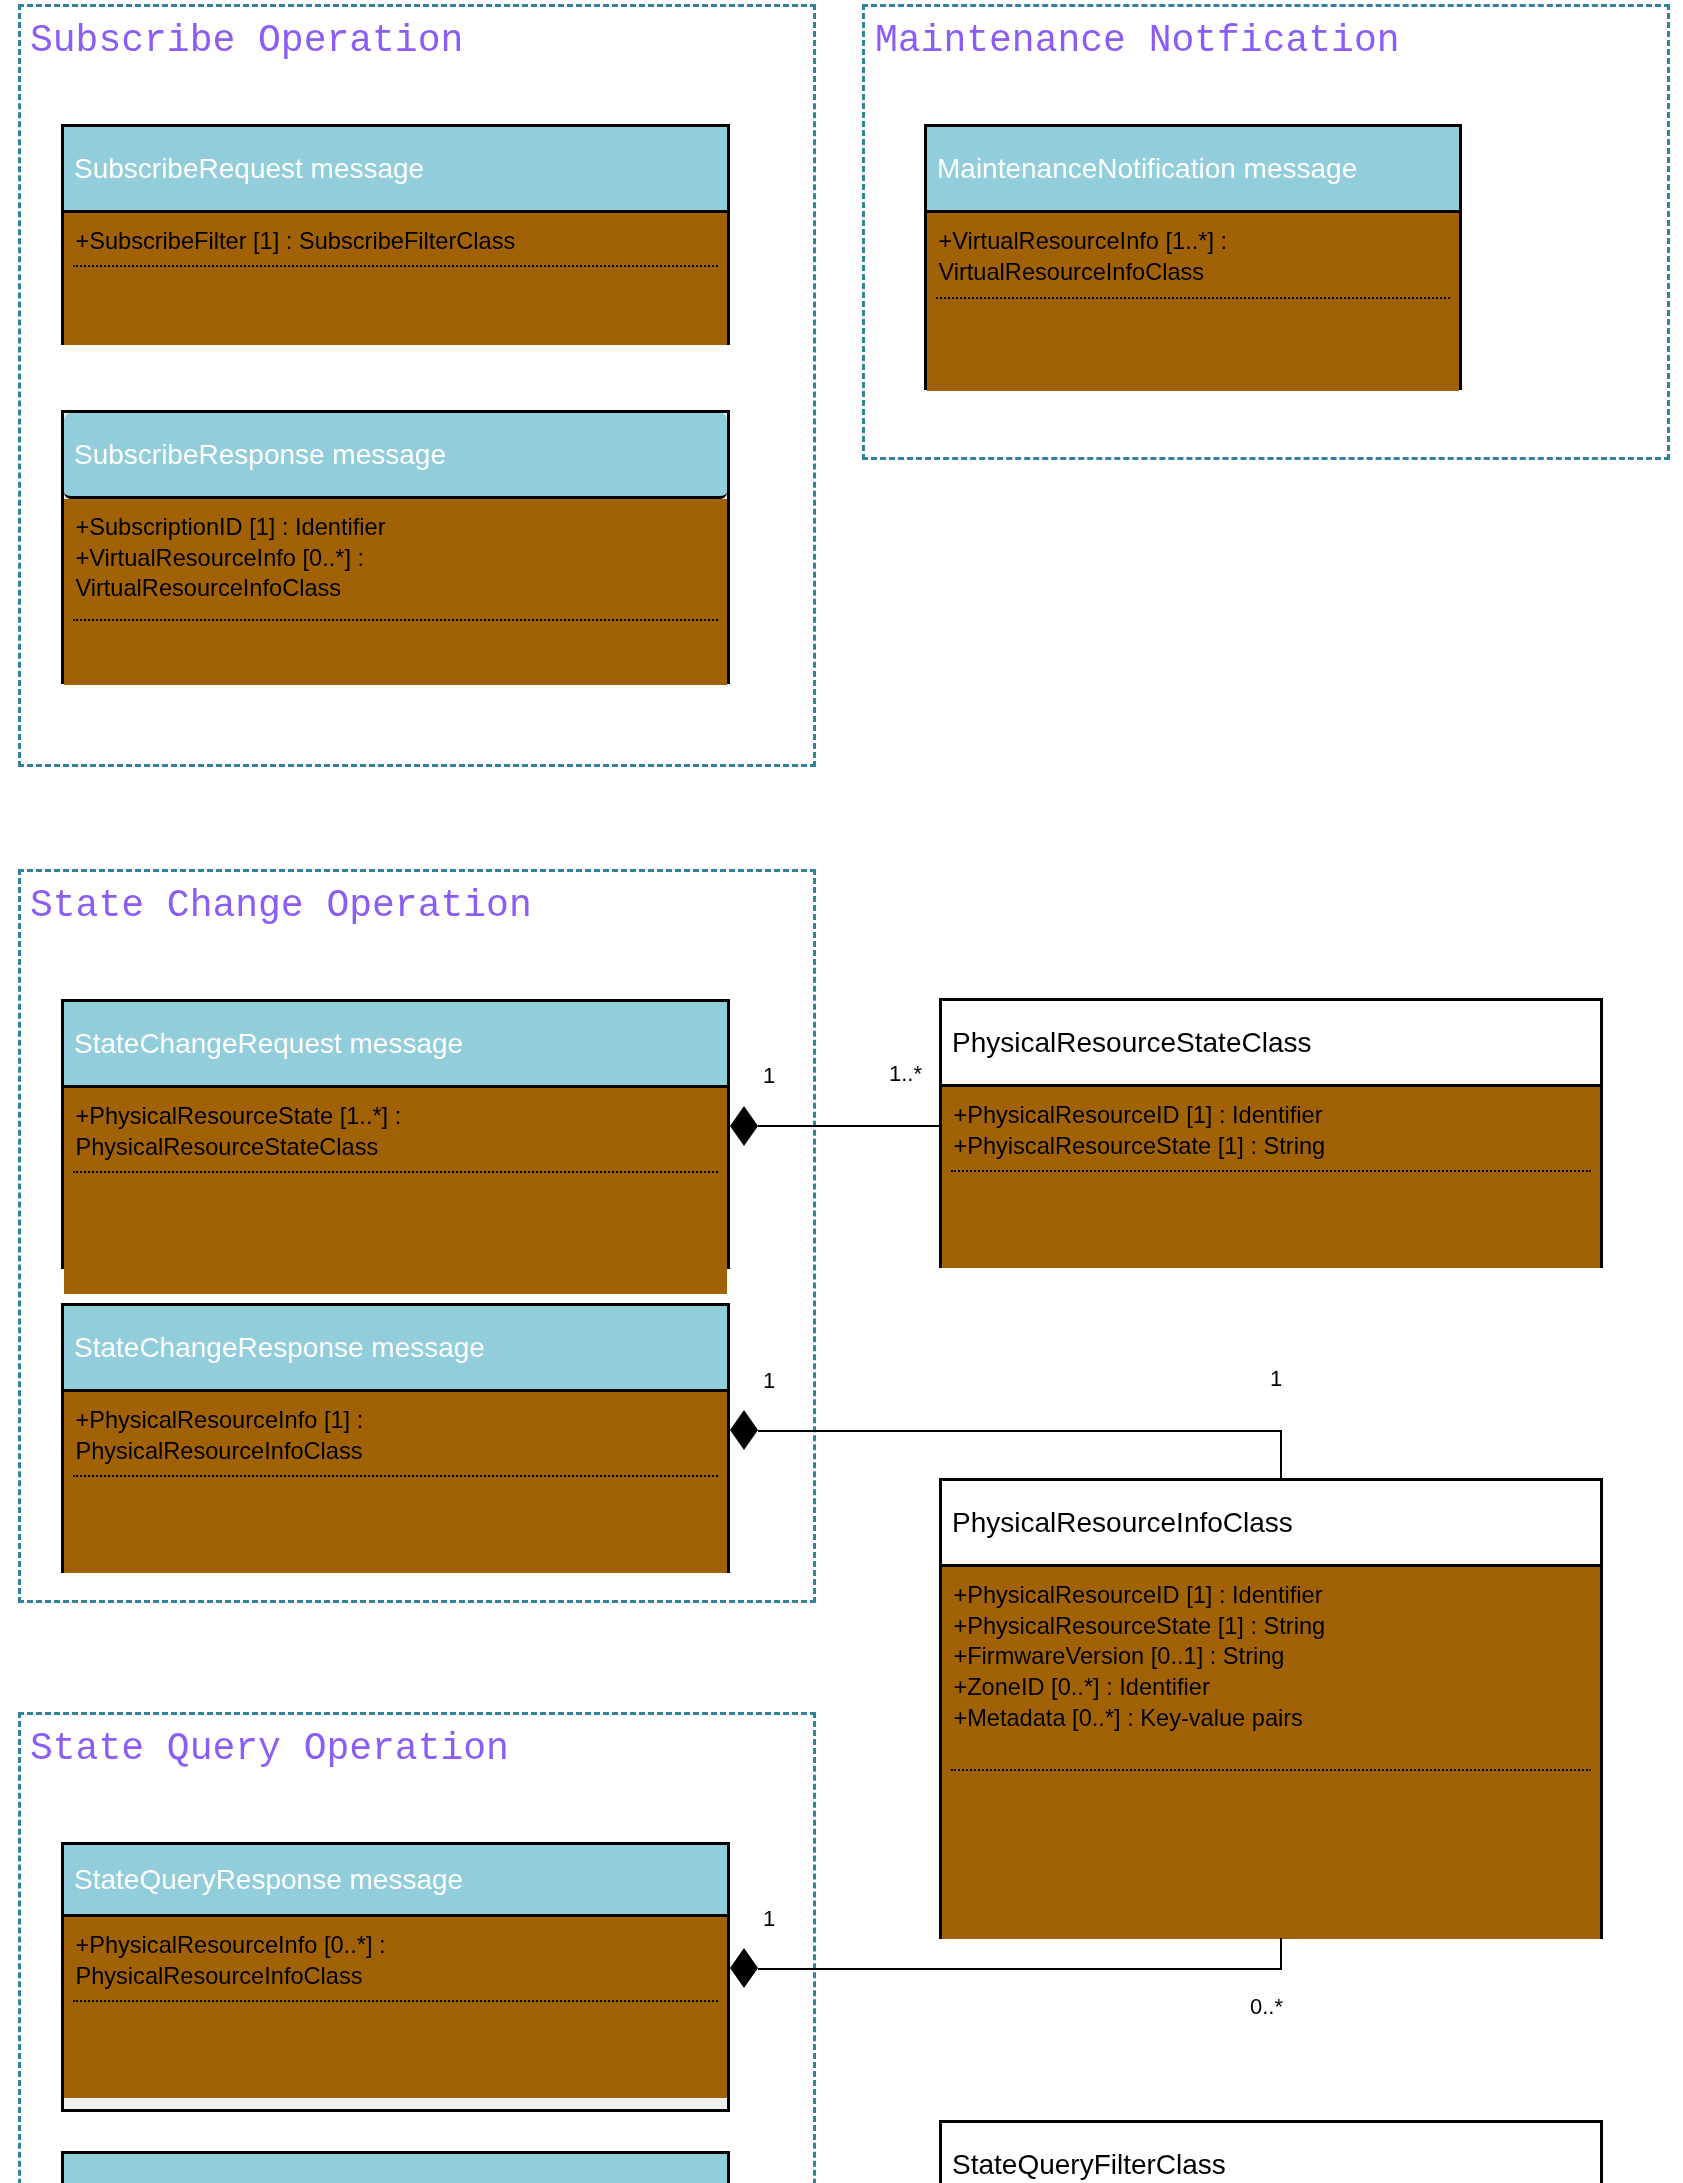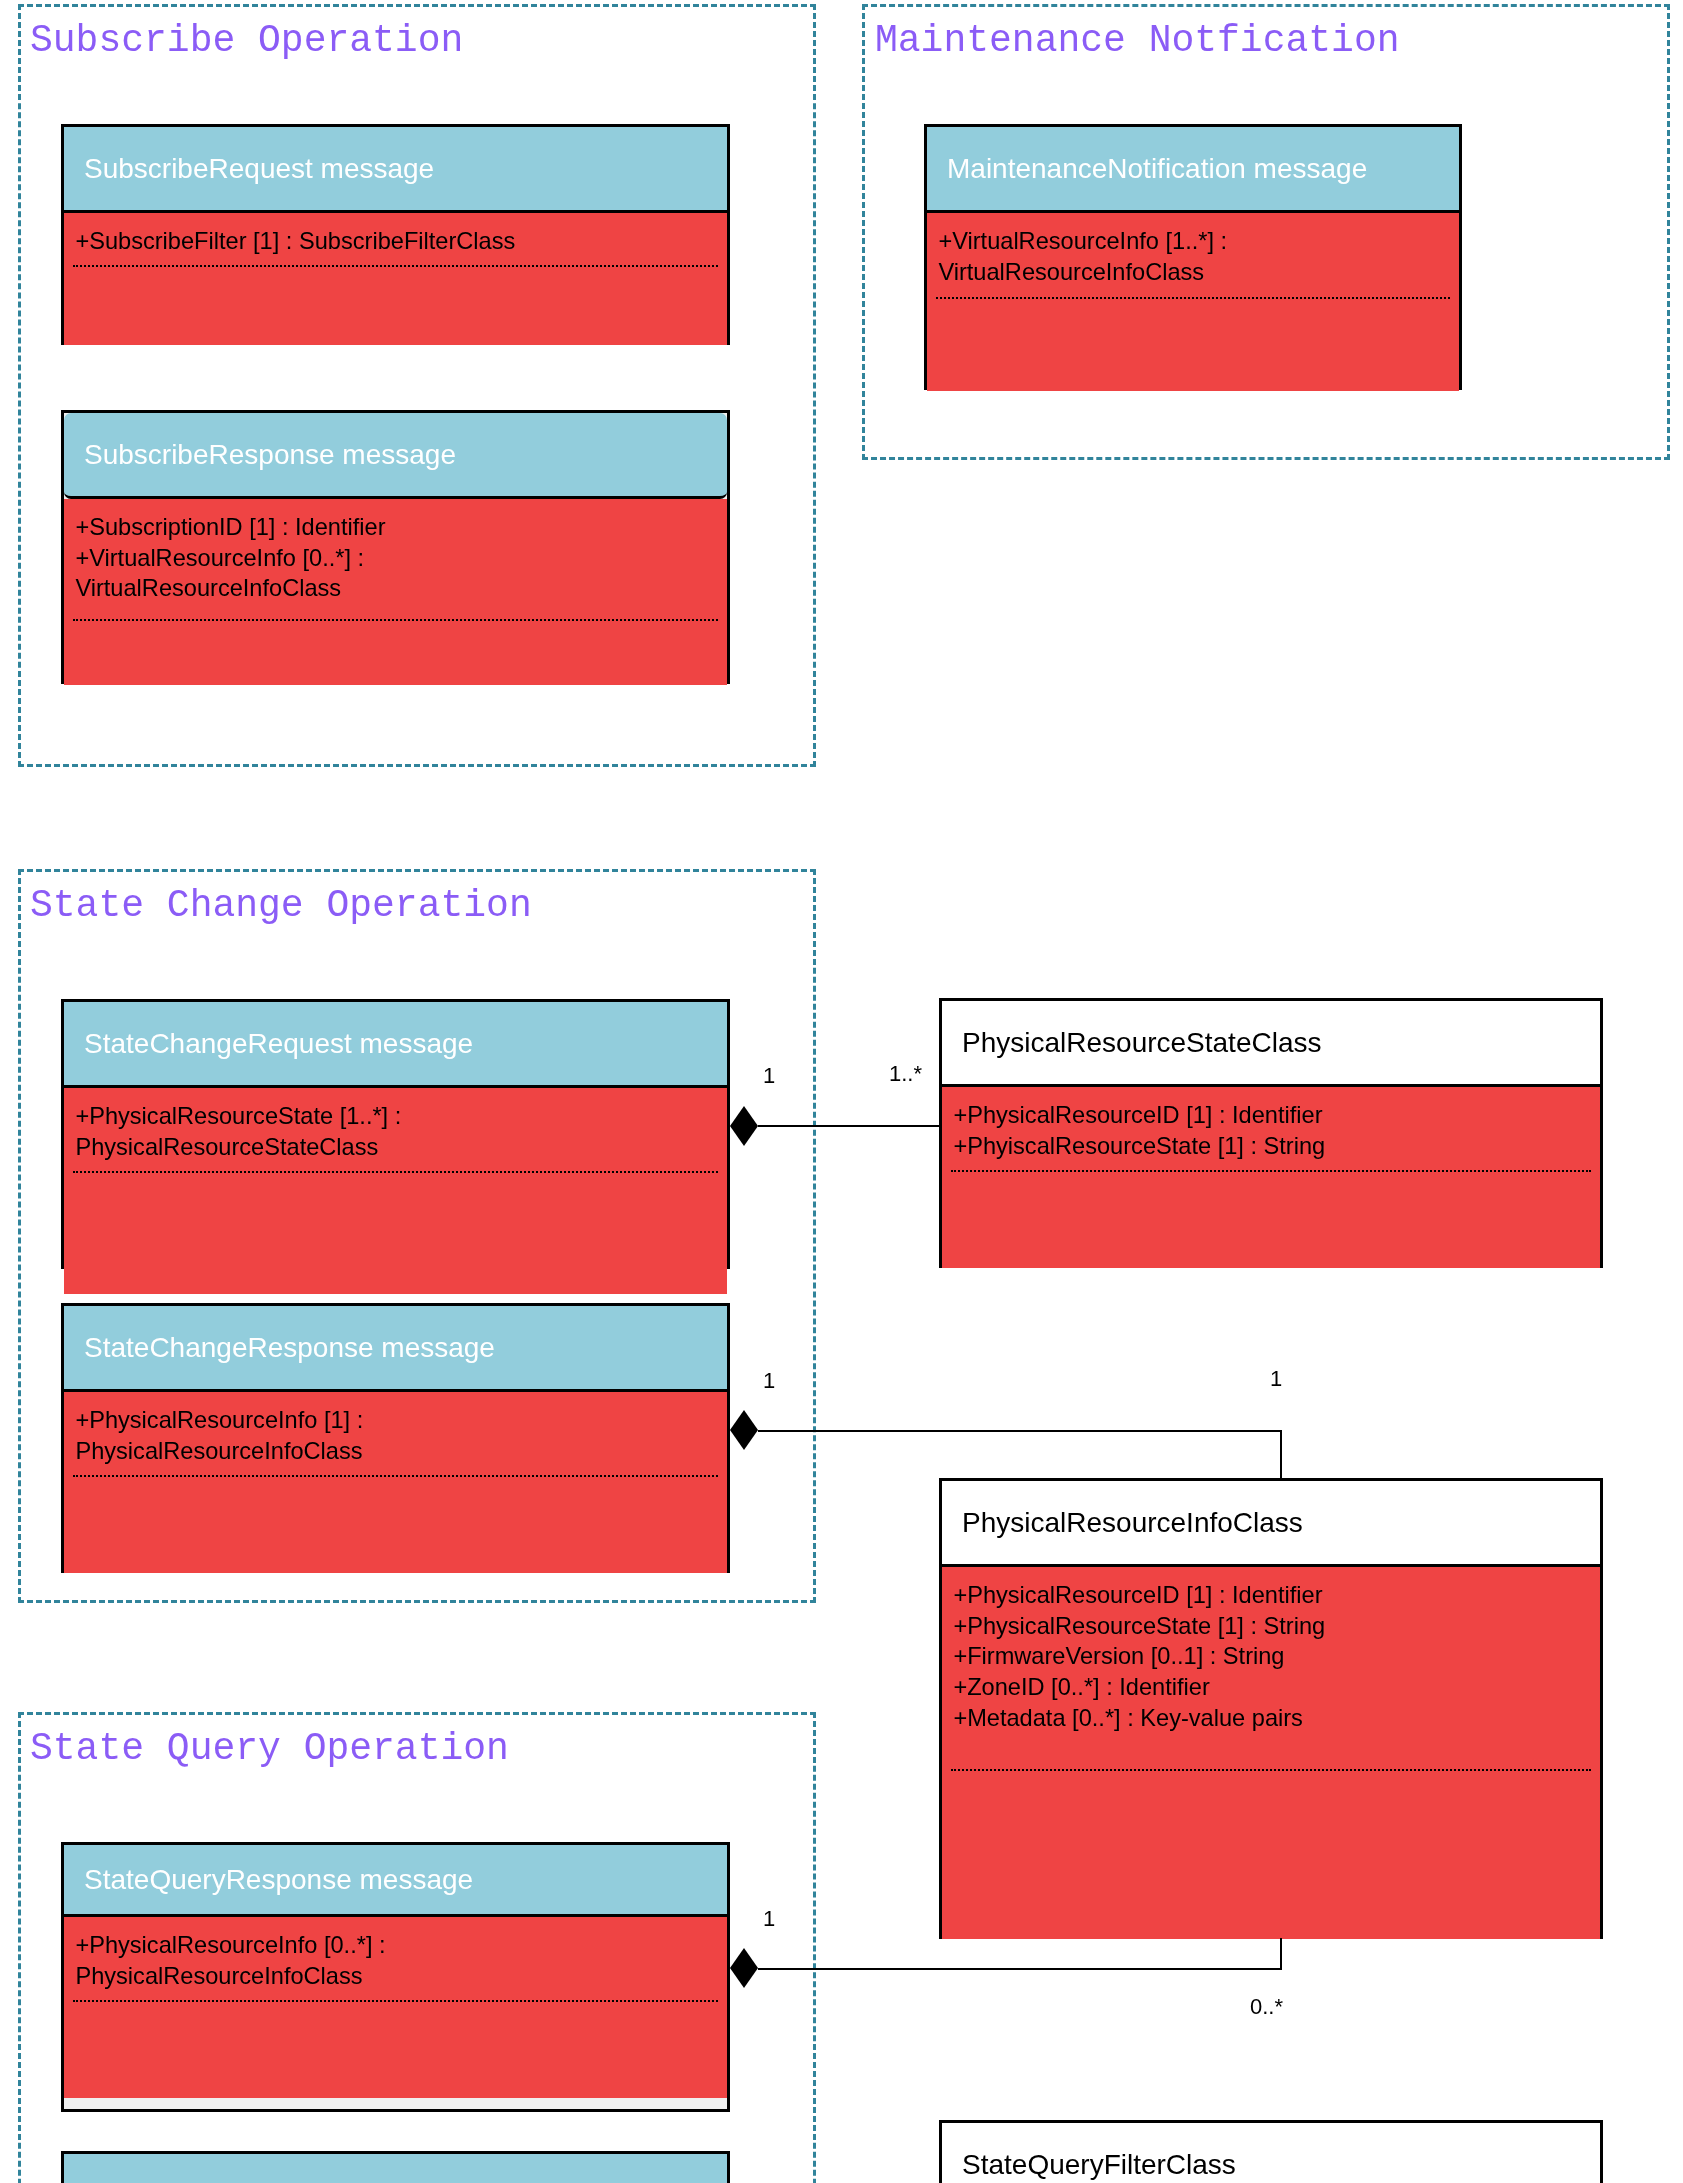--- a/index.html
+++ b/index.html
@@ -45,41 +45,41 @@
     box-sizing: border-box;
     border: 3.1px solid #000000;
     background: #F0F0F0;
   }
   .uml-header {
     box-sizing: border-box;
     width: 100%;
     border-bottom: 3.1px solid #000000;
     display: flex;
     align-items: center;
-    padding: 0 20px;
+    padding: 0 10px;
     overflow: hidden;
   }
   .uml-header.msg {
     background: #92CDDC;
     color: #FFFFFF;
   }
   .uml-header.plain {
     background: #FFFFFF;
     color: #000000;
   }
   .uml-header-text {
     font-size: 28px;
     line-height: 1.05;
     white-space: nowrap;
   }
   .uml-body {
     box-sizing: border-box;
     position: relative;
     width: 100%;
-    background: #ef4444;
+    background: #a16207;
     padding: 13px 11.4px 0 11.4px;
   }
   .uml-attr {
     font-size: 23.6px;
     line-height: 1.30;
     color: #000000;
     white-space: pre-wrap;
     word-break: normal;
   }
   .uml-sep {

